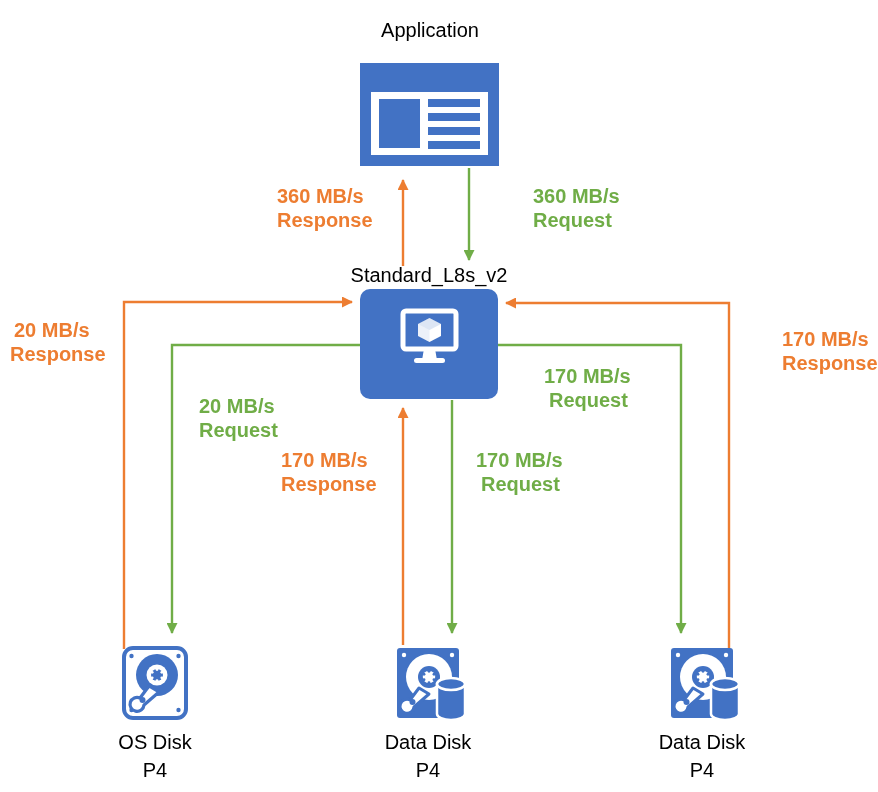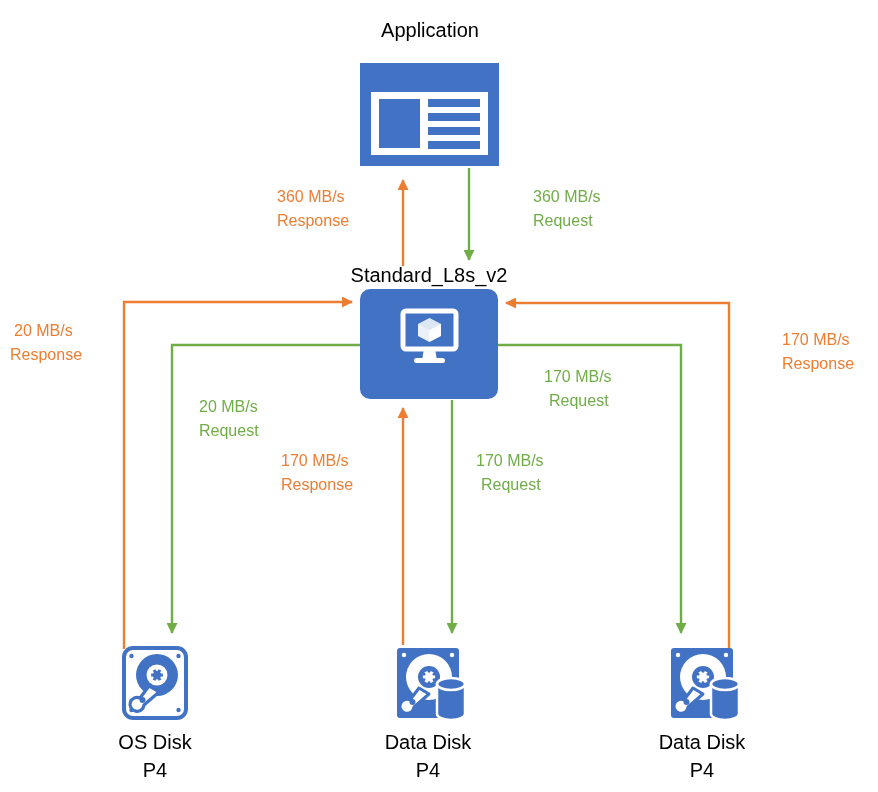--- a/index.html
+++ b/index.html
@@ -2,21 +2,21 @@
 <html><head>
 <meta charset="utf-8">
 <style>
   html,body{margin:0;padding:0;background:#ffffff;}
   body{width:878px;height:792px;position:relative;overflow:hidden;
        font-family:"Liberation Sans","DejaVu Sans",sans-serif;}
   #stage{position:absolute;left:0;top:8px;width:780px;height:792px;}
   svg.layer{position:absolute;left:0;top:0;width:878px;height:792px;}
   .node-label{position:absolute;color:#000000;font-size:20px;line-height:25px;
               text-align:center;white-space:pre;font-weight:400;}
-  .flow-label{position:absolute;font-size:16px;line-height:23px;font-weight:normal;
+  .flow-label{position:absolute;font-size:20px;line-height:23px;font-weight:bold;
               white-space:pre;}
   .flow-label.resp{color:#ED7D31;}
   .flow-label.req{color:#70AD47;}
   .vm-text{position:absolute;color:#ffffff;font-size:18px;font-weight:bold;
            text-align:center;white-space:pre;}
 </style>
 </head>
 <body>
 
 <div id="stage">

